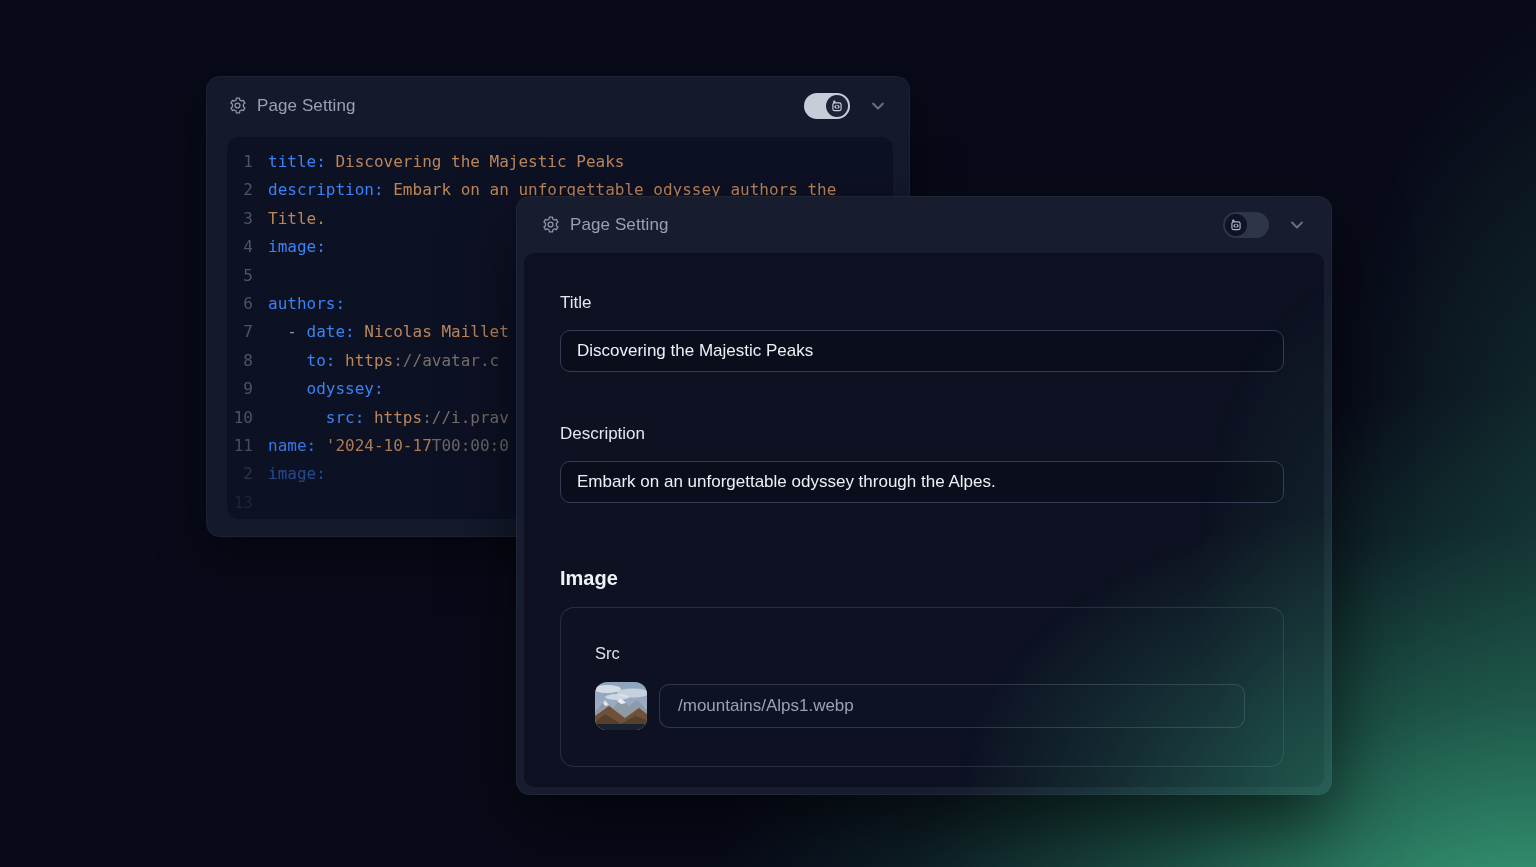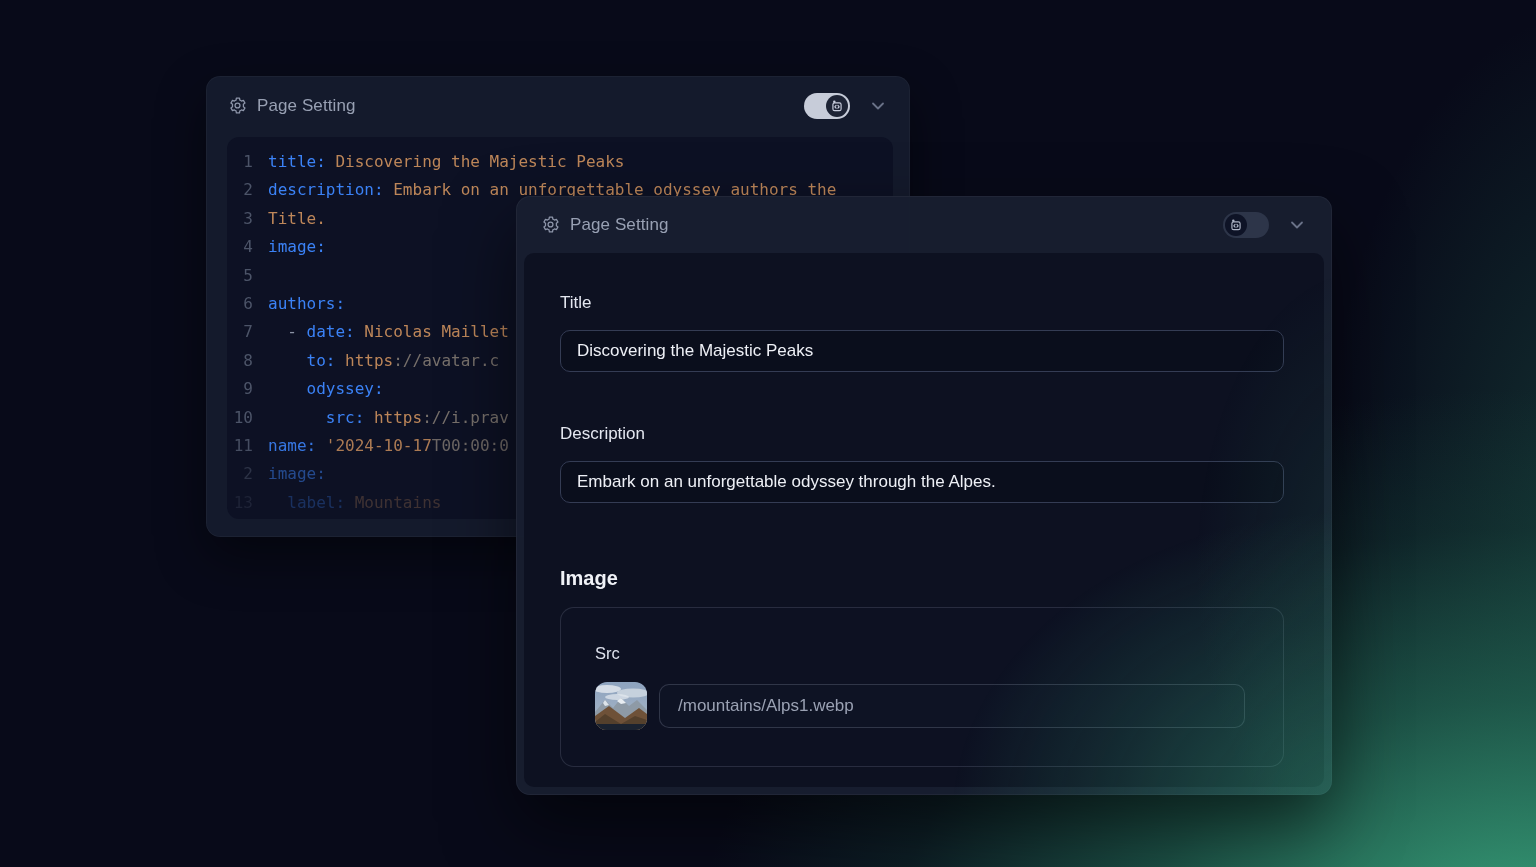--- a/index.html
+++ b/index.html
@@ -168,21 +168,20 @@
           <div class="code-line">
             <span class="ln">11</span>
             <span class="code-text"><span class="tok-key">name:</span><span class="tok-str"> '2024-10-17</span><span class="tok-dim">T00:00:0</span></span>
           </div>
           <div class="code-line">
             <span class="ln">2</span>
             <span class="code-text"><span class="tok-key">image:</span></span>
           </div>
           <div class="code-line">
             <span class="ln">13</span>
-            <span class="code-text"><span class="tok-plain">  </span><span class="tok-key">label:</span><span class="tok-str"> Mountains</span></span>
           </div>
         </div>
     </div>
   </section>
 
   <section class="panel panel-front">
     <div class="panel-header">
       <svg class="gear" viewBox="0 0 24 24" fill="none" stroke="currentColor" stroke-width="1.6" stroke-linejoin="round">
         <circle cx="12" cy="12" r="3.1"></circle>
         <path d="M19.4 13.5c.05-.5.05-2.5 0-3l2.05-1.58-2-3.46-2.42.97c-.4-.31-1.6-1-2.08-1.19L14.56 2.7h-4l-.39 2.54c-.48.19-1.68.88-2.08 1.19l-2.42-.97-2 3.46L5.72 10.5c-.05.5-.05 2.5 0 3l-2.05 1.58 2 3.46 2.42-.97c.4.31 1.6 1 2.08 1.19l.39 2.54h4l.39-2.54c.48-.19 1.68-.88 2.08-1.19l2.42.97 2-3.46z"></path>

